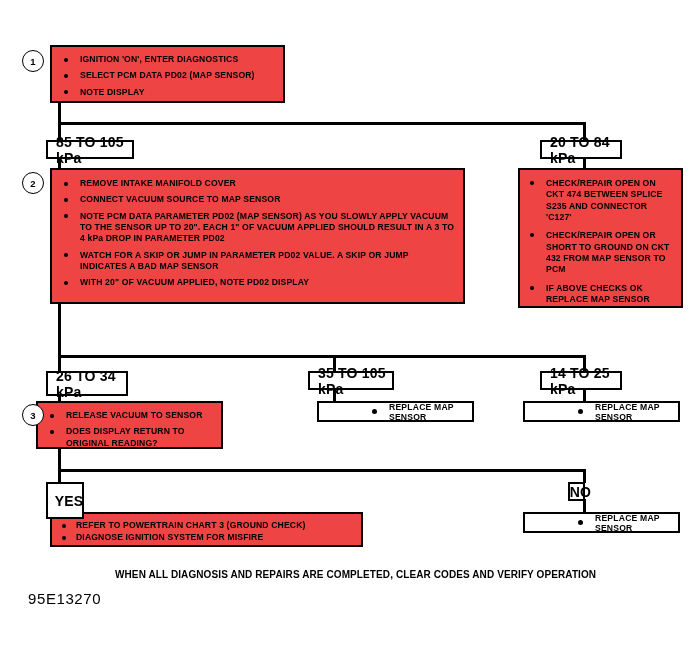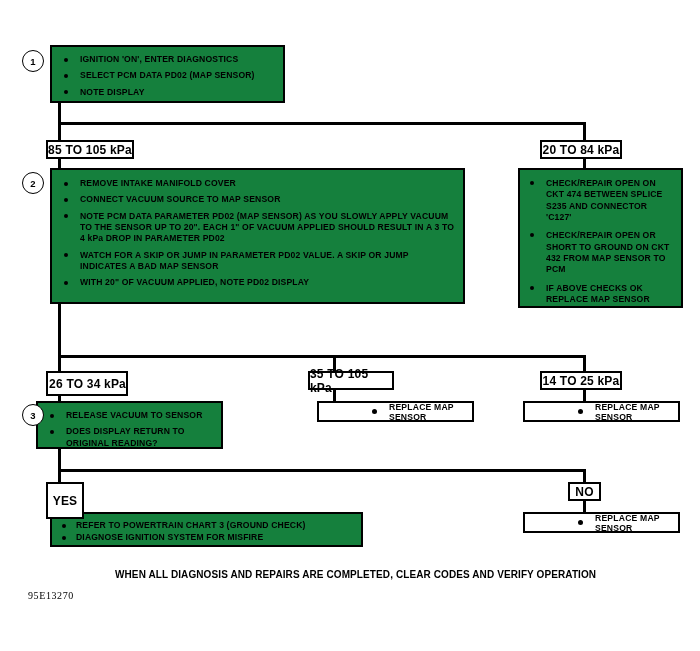--- a/index.html
+++ b/index.html
@@ -15,21 +15,21 @@
     font-family: "Liberation Sans", sans-serif;
     color: #000000;
     overflow: hidden;
   }
 
   
   .box {
     position: absolute;
     box-sizing: border-box;
     border: 2px solid #000;
-    background: #15803d;
+    background: #ef4444;
     z-index: 3;
   }
 
   .bullets {
     list-style: none;
     margin: 0;
     padding: 0;
   }
   .bullets li {
     position: relative;
@@ -56,24 +56,25 @@
 
   
   .tagbox {
     position: absolute;
     box-sizing: border-box;
     border: 2px solid #000;
     background: #fff;
     display: flex;
     align-items: center;
     justify-content: center;
-    font-size: 12px;
+    font-size: 14px;
     font-weight: 600;
     letter-spacing: 0.2px;
     z-index: 4;
+    padding-left: 8px;
   }
 
   
   .resultbox {
     position: absolute;
     box-sizing: border-box;
     border: 2px solid #000;
     background: #fff;
     display: flex;
     align-items: center;
@@ -132,23 +133,22 @@
   
   .footer-note {
     position: absolute;
     font-size: 10px;
     font-weight: 600;
     letter-spacing: 0.1px;
     white-space: nowrap;
   }
   .doc-id {
     position: absolute;
-    font-size: 10px;
+    font-size: 15px;
     letter-spacing: 0.6px;
-    font-family: Liberation Serif, serif;
   }
 </style>
 </head>
 <body>
 
 <div id="page">
 
   <div class="stepnum" style="left:22px; top:50px;">
     <span>1</span>
   </div>
@@ -162,21 +162,21 @@
   </div>
 
   <div class="vline" style="left:58px; top:103px; height:22px;"></div>
   <div class="hline" style="left:58px; top:122px; width:528px;"></div>
   <div class="vline" style="left:58px; top:122px; height:19px;"></div>
   <div class="vline" style="left:583px; top:122px; height:19px;"></div>
 
   <div class="tagbox" style="left:46px; top:140px; width:88px; height:19px;">
     <span>85 TO 105 kPa</span>
   </div>
-  <div class="tagbox" style="left:540px; top:140px; width:82px; height:19px;text-align:center;">
+  <div class="tagbox" style="left:540px; top:140px; width:82px; height:19px;">
     <span>20 TO 84 kPa</span>
   </div>
 
   <div class="vline" style="left:58px; top:157px; height:14px;"></div>
   <div class="vline" style="left:583px; top:157px; height:14px;"></div>
 
   <div class="stepnum" style="left:22px; top:172px;">
     <span>2</span>
   </div>
 
@@ -238,21 +238,21 @@
   </div>
 
   <div class="vline" style="left:58px; top:449px; height:23px;"></div>
   <div class="hline" style="left:58px; top:469px; width:528px;"></div>
   <div class="vline" style="left:58px; top:469px; height:14px;"></div>
   <div class="vline" style="left:583px; top:469px; height:14px;"></div>
 
   <div class="tagbox" style="left:46px; top:482px; width:38px; height:37px;">
     <span>YES</span>
   </div>
-  <div class="tagbox" style="left:568px; top:482px; width:33px; height:19px;">
+  <div class="tagbox" style="left:568px; top:482px; width:17px; height:19px;">
     <span>NO</span>
   </div>
 
   <div class="vline" style="left:58px; top:499px; height:14px;"></div>
   <div class="vline" style="left:583px; top:499px; height:14px;"></div>
 
   <div class="box" style="left:50px; top:512px; width:313px; height:35px; padding:6px 6px 5px 4px;">
     <ul class="bullets">
       <li style="margin-bottom:1px; padding-left:20px;">REFER TO POWERTRAIN CHART 3 (GROUND CHECK)</li>
       <li style="padding-left:20px;">DIAGNOSE IGNITION SYSTEM FOR MISFIRE</li>

